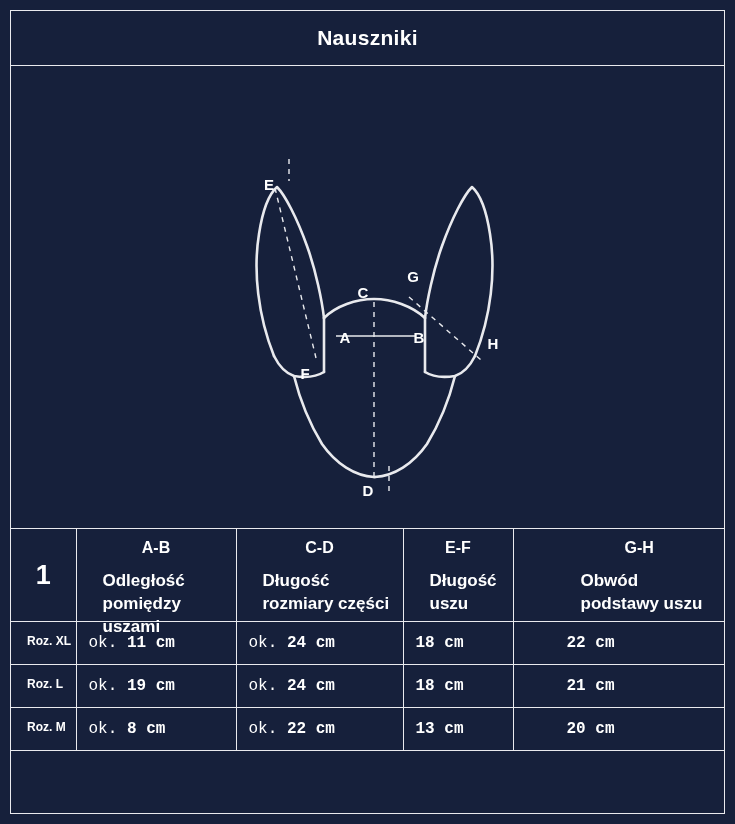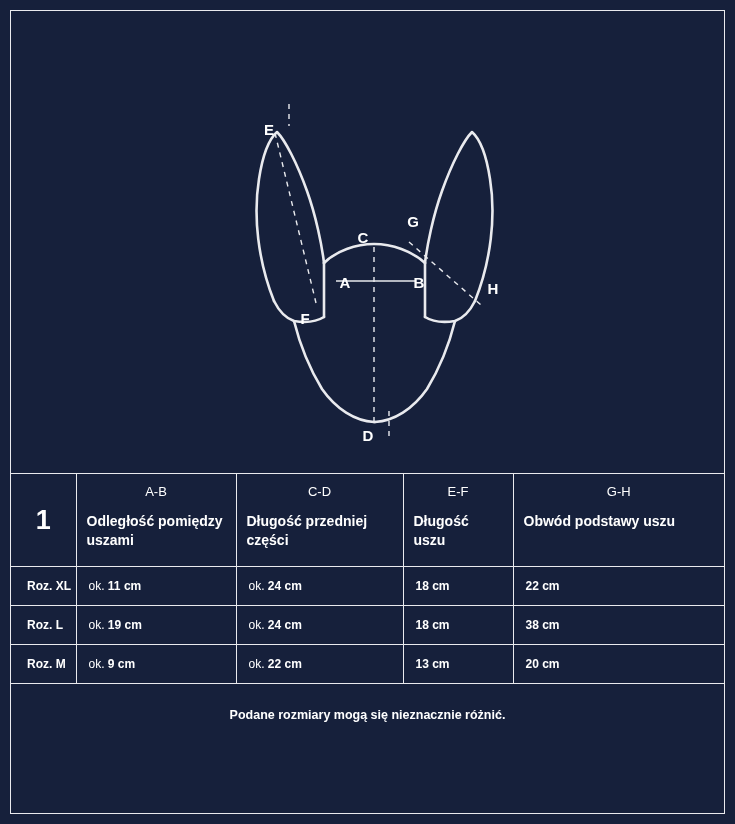--- a/index.html
+++ b/index.html
@@ -68,62 +68,65 @@
     table-layout: fixed;
   }
   table.sizes td {
     border-right: 1px solid #e9eaee;
     border-bottom: 1px solid #e9eaee;
     vertical-align: top;
     padding: 0;
   }
   table.sizes td:last-child {
     border-right: none;
+    padding-left: 41px;
   }
   .col-num { width: 65px; }
   .col-ab  { width: 160px; }
   .col-cd  { width: 167px; }
   .col-ef  { width: 110px; }
   .col-gh  { width: 211px; }
 
   .head-cell {
     padding: 10px 10px 12px 10px;
     height: 72px;
     box-sizing: border-box;
   }
   .head-code {
     text-align: center;
-    font-size: 13px;
-    font-weight: normal;
+    font-size: 16px;
+    font-weight: bold;
     margin-bottom: 13px;
   }
   .head-desc {
-    font-size: 14px;
+    font-size: 17px;
     font-weight: bold;
     line-height: 1.35;
+    margin-left: 16px;
   }
   .num-cell {
     text-align: center;
     vertical-align: middle;
   }
   .num-cell .num {
     font-size: 27px;
     font-weight: bold;
     line-height: 92px;
   }
   .row-label {
     font-size: 12px;
     padding: 12px 0 12px 16px;
   }
   .row-label .roz { font-weight: bold; }
   .row-label .sz { font-weight: bold; }
   .cell-val {
-    font-size: 12px;
+    font-size: 16px;
     padding: 12px 0 12px 12px;
     font-weight: bold;
+    font-family: Liberation Mono, monospace;
   }
   .cell-val .prefix { font-weight: normal; }
   .footnote {
     text-align: center;
     font-size: 12.5px;
     font-weight: bold;
     padding: 24px 10px;
   }
   .lbl {
     font-family: "Liberation Sans", sans-serif;
@@ -131,20 +134,23 @@
     font-weight: bold;
     fill: #ffffff;
   }
 </style>
 </head>
 <body>
 
 <div class="page">
   <div class="frame">
 
+    <div class="title-bar">
+      <div class="title">Nauszniki</div>
+    </div>
 
     <div class="diagram-area">
       <svg viewBox="0 0 713 462" xmlns="http://www.w3.org/2000/svg">
         <g fill="none" stroke="#e9eaee" stroke-width="2.6" stroke-linejoin="round" stroke-linecap="round">
 
           <path d="M263 290 C 247 250 242 205 248 168 C 252 142 258 128 266 121 C 274 129 286 152 296 180 C 305 205 311 235 313 252"></path>
 
           <path d="M464 290 C 480 250 485 205 479 168 C 475 142 469 128 461 121 C 453 129 441 152 431 180 C 422 205 416 235 414 252"></path>
 
           <path d="M313 252 C 325 240 345 233 363 233 C 381 233 401 240 414 252"></path>
@@ -201,21 +207,21 @@
             </td>
             <td>
               <div class="head-cell">
                 <div class="head-code">A-B</div>
                 <div class="head-desc">Odległość pomiędzy uszami</div>
               </div>
             </td>
             <td>
               <div class="head-cell">
                 <div class="head-code">C-D</div>
-                <div class="head-desc">Długość przedniej części</div>
+                <div class="head-desc">Długość rozmiary części</div>
               </div>
             </td>
             <td>
               <div class="head-cell">
                 <div class="head-code">E-F</div>
                 <div class="head-desc">Długość uszu</div>
               </div>
             </td>
             <td>
               <div class="head-cell">
@@ -279,36 +285,36 @@
             </td>
             <td>
               <div class="cell-val">
                 <span class="prefix"></span>
                 <span>18 cm</span>
               </div>
             </td>
             <td>
               <div class="cell-val">
                 <span class="prefix"></span>
-                <span>38 cm</span>
+                <span>21 cm</span>
               </div>
             </td>
           </tr>
 
           <tr>
             <td>
               <div class="row-label">
                 <span class="roz">Roz.</span>
                 <span class="sz">M</span>
               </div>
             </td>
             <td>
               <div class="cell-val">
                 <span class="prefix">ok.</span>
-                <span>9 cm</span>
+                <span>8 cm</span>
               </div>
             </td>
             <td>
               <div class="cell-val">
                 <span class="prefix">ok.</span>
                 <span>22 cm</span>
               </div>
             </td>
             <td>
               <div class="cell-val">
@@ -319,17 +325,16 @@
             <td>
               <div class="cell-val">
                 <span class="prefix"></span>
                 <span>20 cm</span>
               </div>
             </td>
           </tr>
         </tbody>
       </table>
 
-      <div class="footnote">Podane rozmiary mogą się nieznacznie różnić.</div>
     </div>
 
   </div>
 </div>
 
 </body></html>

